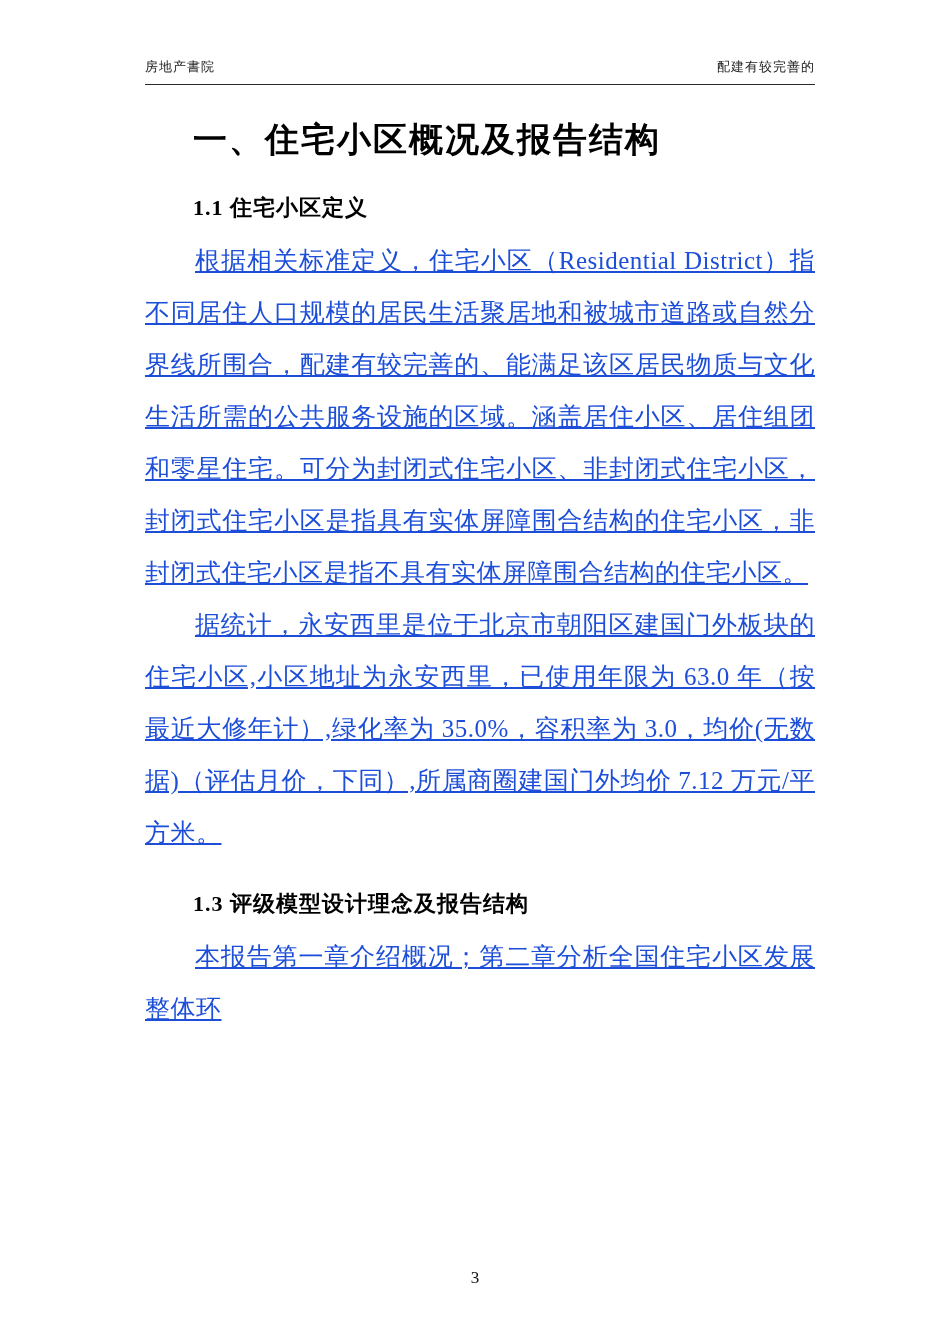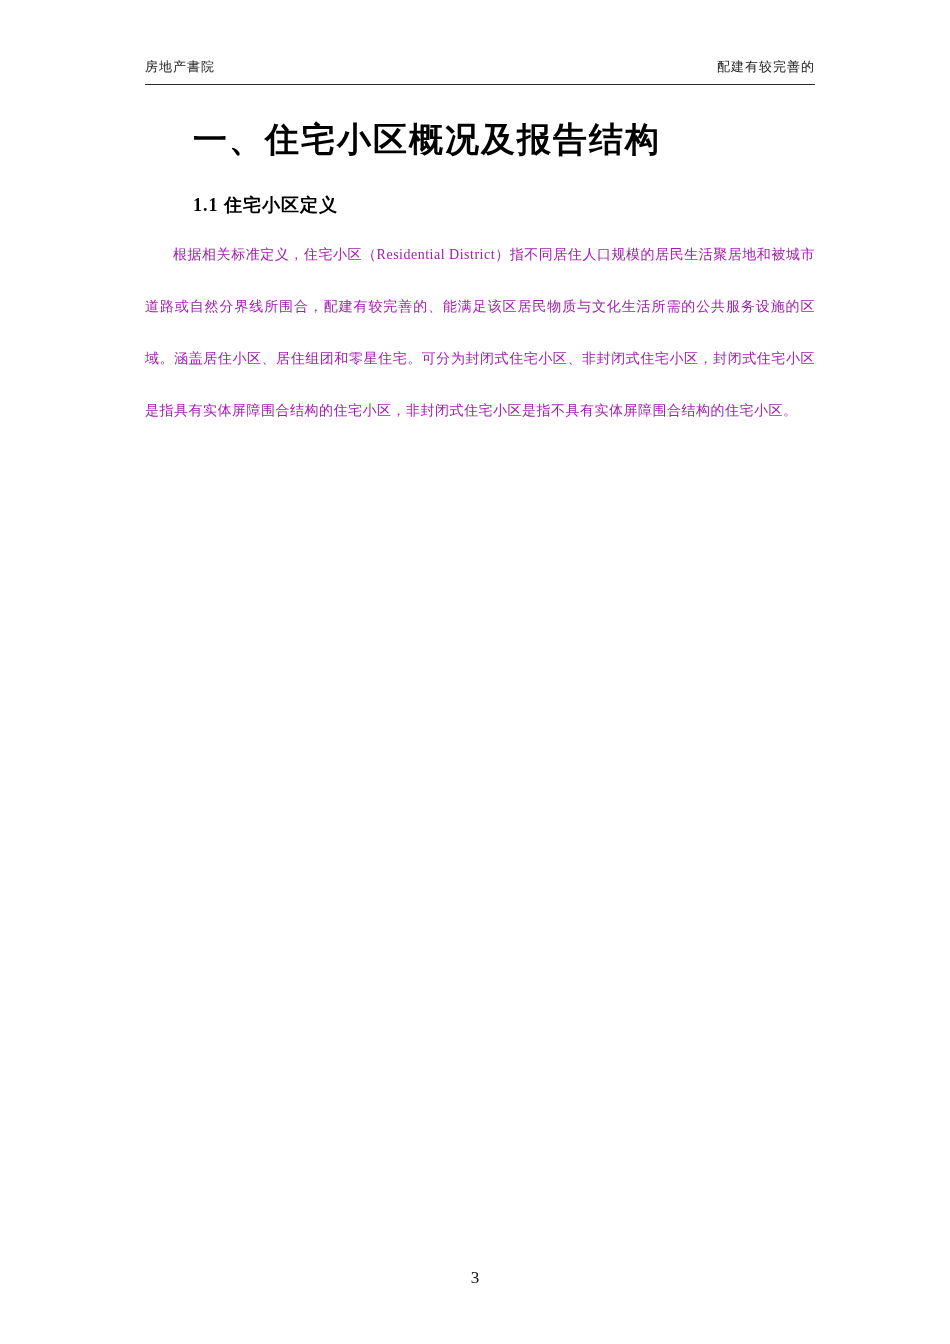--- a/index.html
+++ b/index.html
@@ -33,33 +33,34 @@
   }
   .doc-title {
     margin: 32px 0 0 48px;
     font-size: 34px;
     font-weight: bold;
     letter-spacing: 2px;
     color: #000;
   }
   .sec-heading {
     margin: 30px 0 0 48px;
-    font-size: 18px;
+    font-size: 22px;
     font-weight: bold;
     letter-spacing: 1px;
     color: #000;
   }
   .body-para {
     margin-top: 12px;
-    font-size: 14px;
+    font-size: 25px;
     line-height: 52px;
     letter-spacing: 0.5px;
     text-align: justify;
     text-indent: 2em;
-    color: #a21caf;
+    color: #1d4ed8;
+    text-decoration: underline;
   }
   .body-para + .body-para { margin-top: 0; }
   .page-footer {
     position: absolute;
     left: 0;
     right: 0;
     bottom: 56px;
     text-align: center;
     font-size: 17px;
     color: #111;
@@ -74,19 +75,22 @@
     <span>房地产書院</span>
     <span>配建有较完善的</span>
   </div>
   <div class="header-rule"></div>
 
   <h1 class="doc-title">一、住宅小区概况及报告结构</h1>
 
   <h2 class="sec-heading">1.1 住宅小区定义</h2>
   <p class="body-para">根据相关标准定义，住宅小区（Residential District）指不同居住人口规模的居民生活聚居地和被城市道路或自然分界线所围合，配建有较完善的、能满足该区居民物质与文化生活所需的公共服务设施的区域。涵盖居住小区、居住组团和零星住宅。可分为封闭式住宅小区、非封闭式住宅小区，封闭式住宅小区是指具有实体屏障围合结构的住宅小区，非封闭式住宅小区是指不具有实体屏障围合结构的住宅小区。</p>
 
+  <p class="body-para">据统计，永安西里是位于北京市朝阳区建国门外板块的住宅小区,小区地址为永安西里，已使用年限为 63.0 年（按最近大修年计）,绿化率为 35.0%，容积率为 3.0，均价(无数据)（评估月价，下同）,所属商圈建国门外均价 7.12 万元/平方米。</p>
 
+  <h2 class="sec-heading">1.3 评级模型设计理念及报告结构</h2>
+  <p class="body-para">本报告第一章介绍概况；第二章分析全国住宅小区发展整体环</p>
 
   <div class="page-footer">
     <span>3</span>
   </div>
 
 </div>
 
 </body></html>

